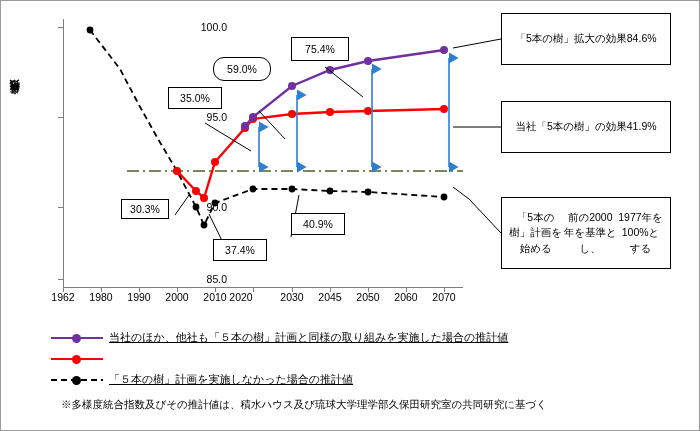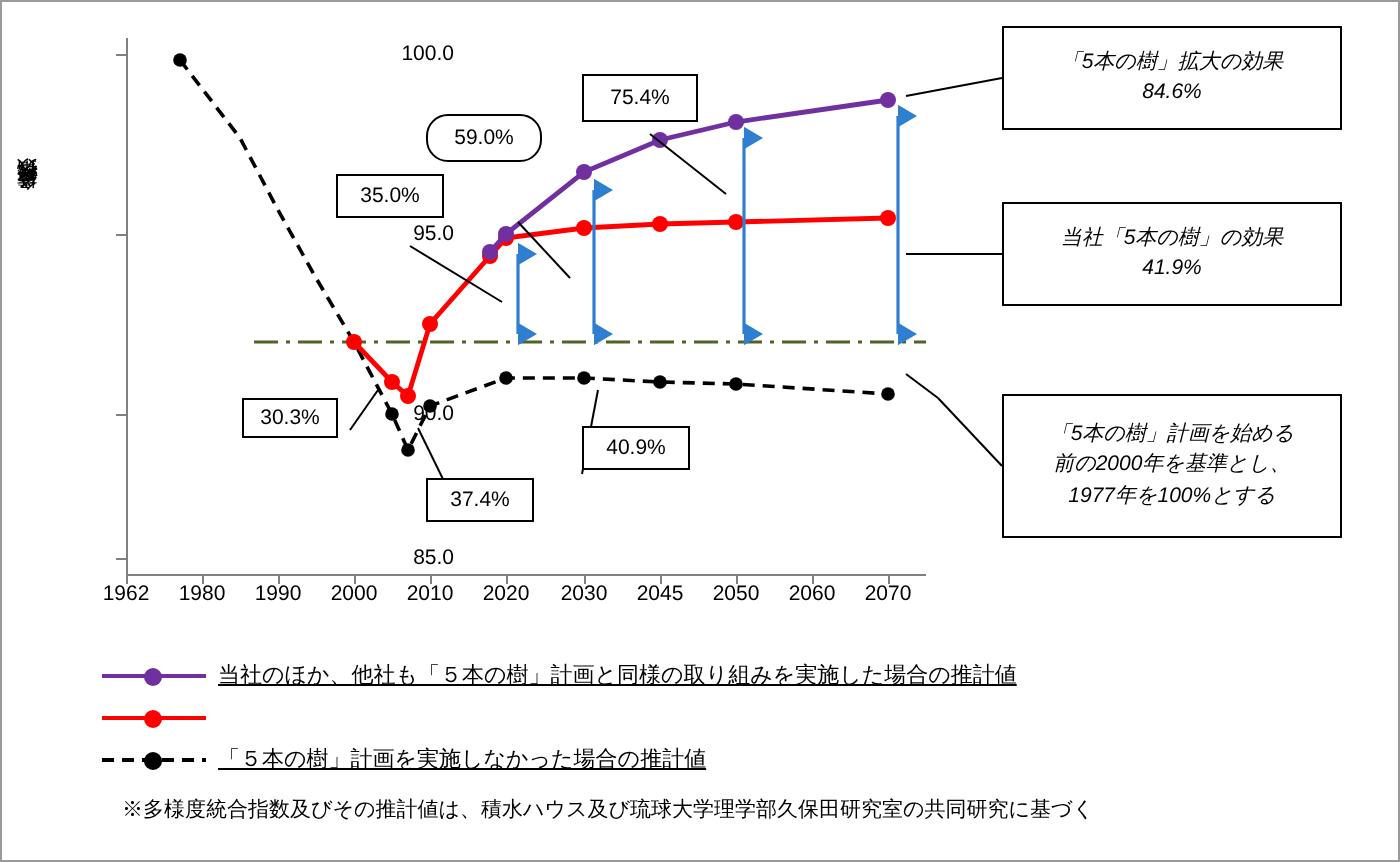--- a/index.html
+++ b/index.html
@@ -16,21 +16,21 @@
   .xtick{top:268px;width:1px;height:5px;}
   .ylab{position:absolute;right:472px;font-size:10.5px;color:#000;text-align:right;width:60px;}
   .xlab{position:absolute;top:272px;font-size:10.5px;color:#000;text-align:center;width:40px;}
   #ytitle{position:absolute;left:6px;top:96px;font-size:10.5px;color:#000;writing-mode:vertical-rl;transform:rotate(180deg);letter-spacing:1px;}
 
   svg.layer{position:absolute;left:0;top:0;width:400px;height:268px;overflow:visible;}
 
   
   .callout{position:absolute;border:1px solid #000;background:#fff;font-size:10.5px;color:#000;
            display:flex;align-items:center;justify-content:center;text-align:center;box-sizing:border-box;}
-  .callout.multi{flex-direction:column;line-height:1.45;padding:4px 6px;font-style:italic;}
+  .callout.multi{flex-direction:row;line-height:1.45;padding:4px 6px;}
 
   
   #legend{position:absolute;left:50px;top:326px;width:620px;}
   .legrow{display:flex;align-items:center;height:21px;font-size:11px;color:#000;text-decoration:underline;}
   .legkey{width:52px;height:14px;position:relative;flex:none;margin-right:6px;}
   .legline{position:absolute;top:6px;left:0;width:52px;height:2px;}
   .legmark{position:absolute;top:3px;left:21px;width:9px;height:9px;border-radius:50%;}
   .note{font-size:10.5px;color:#000;margin-top:8px;margin-left:10px;}
 </style>
 </head>
@@ -64,21 +64,21 @@
     <div class="tick xtick" style="left:267px;"></div>
     <div class="tick xtick" style="left:305px;"></div>
     <div class="tick xtick" style="left:343px;"></div>
     <div class="tick xtick" style="left:381px;"></div>
 
     <div class="xlab" style="left:-20px;">1962</div>
     <div class="xlab" style="left:18px;">1980</div>
     <div class="xlab" style="left:56px;">1990</div>
     <div class="xlab" style="left:94px;">2000</div>
     <div class="xlab" style="left:132px;">2010</div>
-    <div class="xlab" style="left:170px;text-align:center;">2020</div>
+    <div class="xlab" style="left:158px;text-align:center;">2020</div>
     <div class="xlab" style="left:209px;">2030</div>
     <div class="xlab" style="left:247px;">2045</div>
     <div class="xlab" style="left:285px;">2050</div>
     <div class="xlab" style="left:323px;">2060</div>
     <div class="xlab" style="left:361px;">2070</div>
 
     <svg class="layer" viewBox="0 0 400 268" preserveAspectRatio="none">
       <defs>
         <marker id="arrUp" markerWidth="7" markerHeight="7" refX="3.5" refY="6" orient="auto">
           <path d="M3.5 0 L7 6 L0 6 Z" fill="#2f7fd0"></path>

